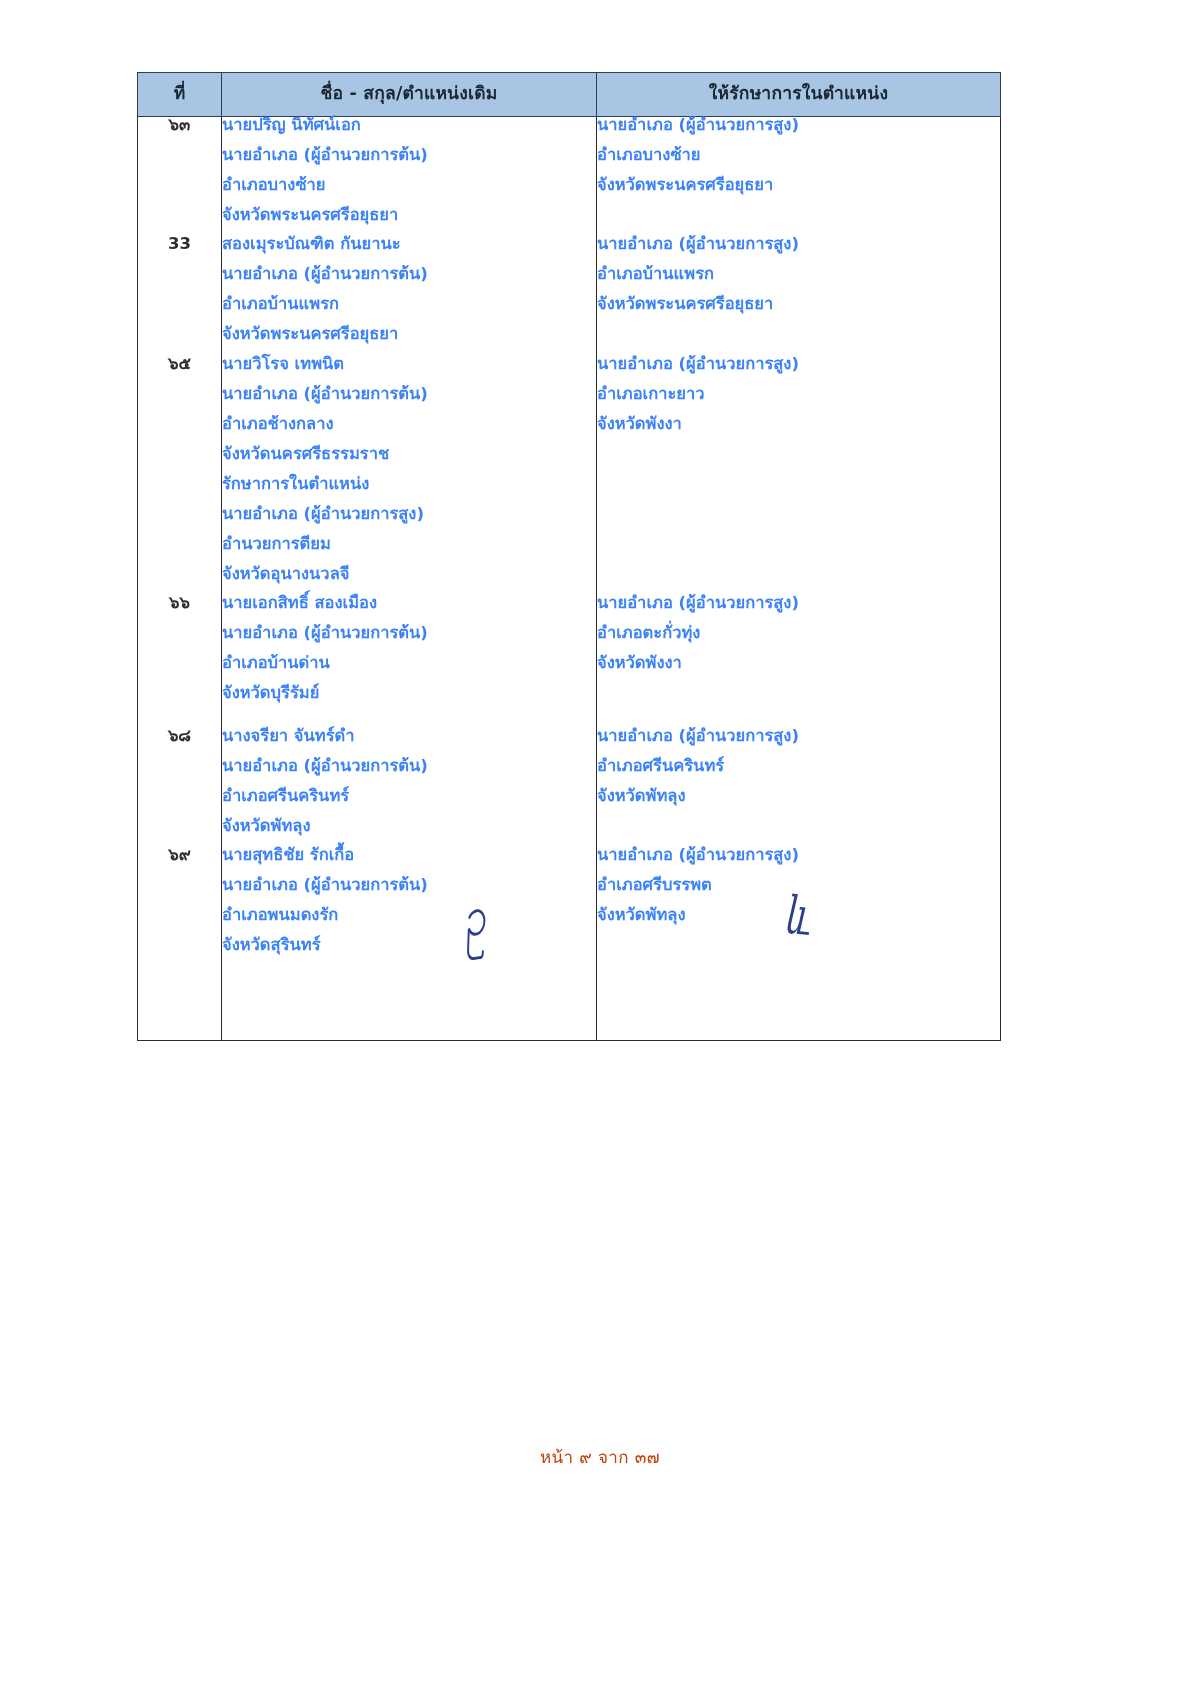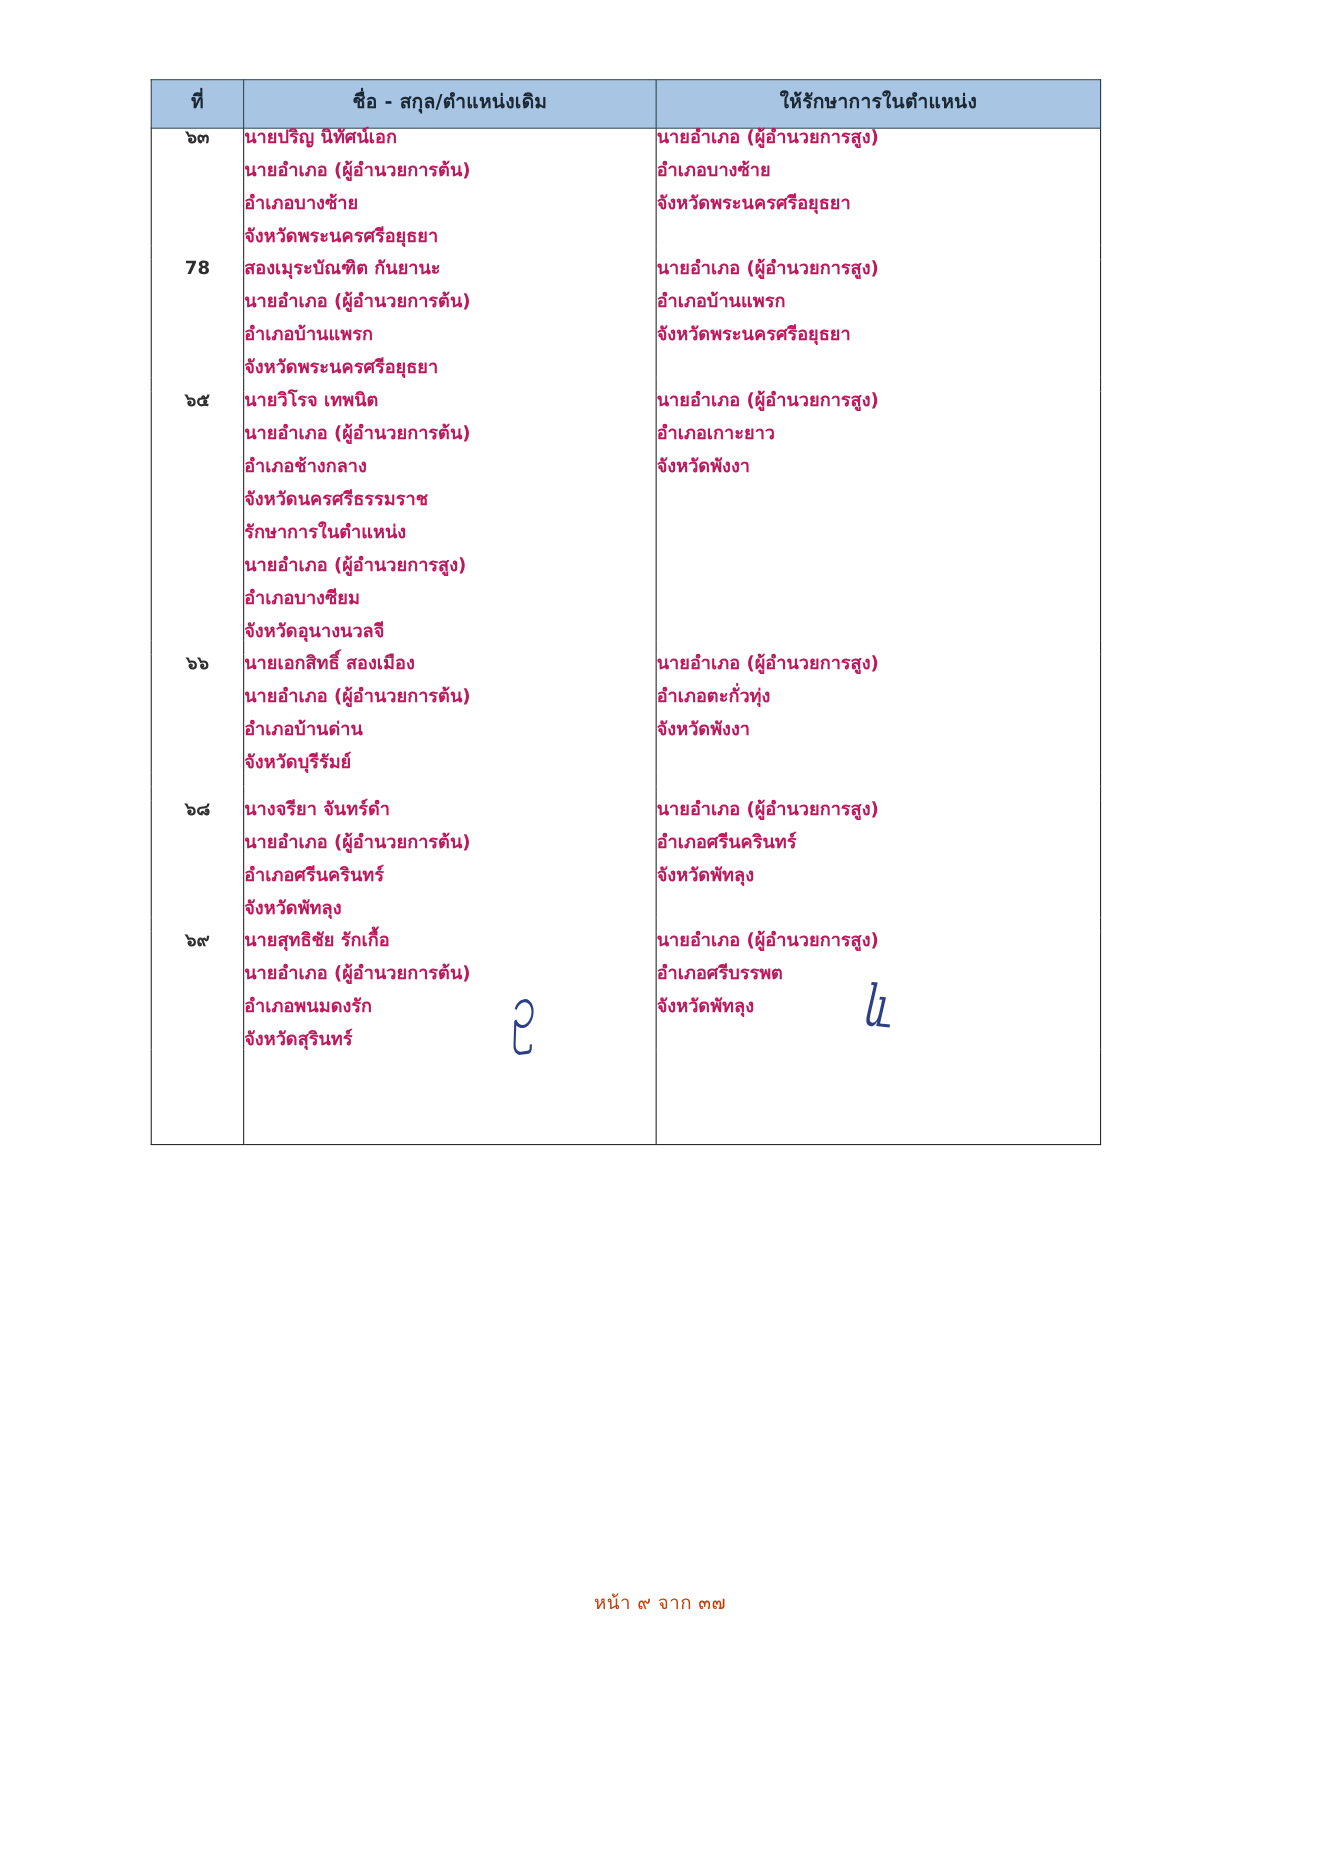--- a/index.html
+++ b/index.html
@@ -76,21 +76,21 @@
     padding: 9px 6px 6px 10px;
   }
 
   .cell-text .ln {
     display: block;
     white-space: nowrap;
     padding: 0;
     margin: 0 0 13.5px 0;
     font-size: 16.5px;
     line-height: 1.0;
-    color: #be185d;
+    color: #3b82f6;
   }
   .cell-text .ln:last-child { margin-bottom: 0; }
 
   .row-spacer td {
     border-left: 1.8px solid #2b2b2b;
     border-right: 1.8px solid #2b2b2b;
     height: 13px;
     padding: 0;
   }
 
@@ -166,21 +166,21 @@
             <span class="ln">อำเภอบางซ้าย</span>
             <span class="ln">จังหวัดพระนครศรีอยุธยา</span>
           </td>
         </tr>
         <tr class="row-spacer">
           <td></td>
           <td></td>
           <td></td>
         </tr>
         <tr class="body-row">
-          <td class="cell-no">78</td>
+          <td class="cell-no">33</td>
           <td class="cell-text">
             <span class="ln">สองเมุระบัณฑิต กันยานะ</span>
             <span class="ln">นายอำเภอ (ผู้อำนวยการต้น)</span>
             <span class="ln">อำเภอบ้านแพรก</span>
             <span class="ln">จังหวัดพระนครศรีอยุธยา</span>
           </td>
           <td class="cell-text">
             <span class="ln">นายอำเภอ (ผู้อำนวยการสูง)</span>
             <span class="ln">อำเภอบ้านแพรก</span>
             <span class="ln">จังหวัดพระนครศรีอยุธยา</span>
@@ -193,21 +193,21 @@
         </tr>
         <tr class="body-row">
           <td class="cell-no">๖๕</td>
           <td class="cell-text">
             <span class="ln">นายวิโรจ เทพนิต</span>
             <span class="ln">นายอำเภอ (ผู้อำนวยการต้น)</span>
             <span class="ln">อำเภอช้างกลาง</span>
             <span class="ln">จังหวัดนครศรีธรรมราช</span>
             <span class="ln">รักษาการในตำแหน่ง</span>
             <span class="ln">นายอำเภอ (ผู้อำนวยการสูง)</span>
-            <span class="ln">อำเภอบางซียม</span>
+            <span class="ln">อำนวยการตียม</span>
             <span class="ln">จังหวัดอุนางนวลจี</span>
           </td>
           <td class="cell-text">
             <span class="ln">นายอำเภอ (ผู้อำนวยการสูง)</span>
             <span class="ln">อำเภอเกาะยาว</span>
             <span class="ln">จังหวัดพังงา</span>
           </td>
         </tr>
         <tr class="row-spacer">
           <td></td>

